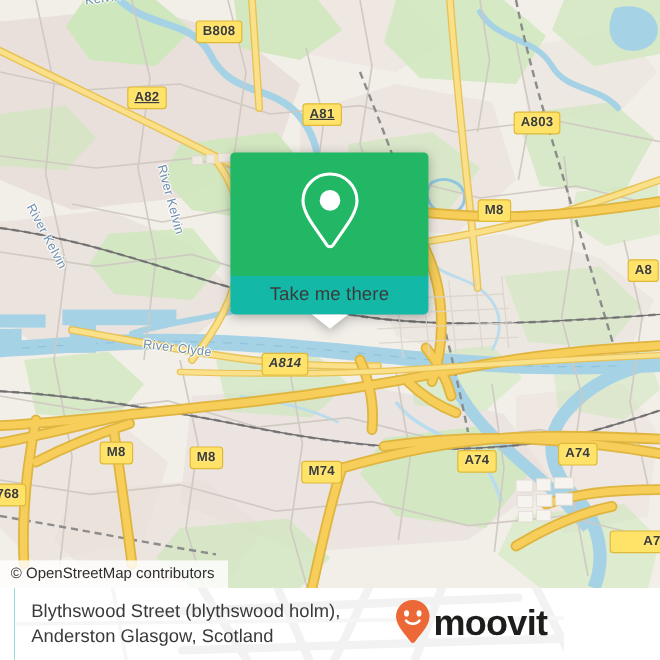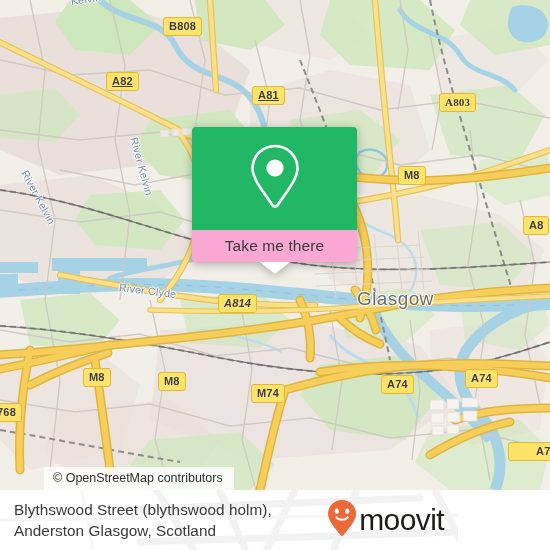--- a/index.html
+++ b/index.html
@@ -52,75 +52,74 @@
 
   
   #attrib{
     position:absolute;left:0;bottom:0;
     background:rgba(255,255,255,.82);
     color:#2e2e2e;
     font-size:12.5px;
     padding:5px 11px 5px 9px;
     line-height:1.05;
     white-space:nowrap;
-    margin-left:44px;
   }
 
   
   #callout{
     position:absolute;left:192px;top:127px;width:165px;
     filter:drop-shadow(0 2px 5px rgba(0,0,0,.30));
   }
   #callout-green{
     height:103px;width:100%;
     background:#21b765;
     border-radius:4px 4px 0 0;
     display:flex;align-items:center;justify-content:center;
   }
   #callout-bar{
     height:32px;width:100%;
-    background:#f9a8d4;
+    background:#14b8a6;
     border-radius:0 0 4px 4px;
     display:flex;align-items:center;justify-content:center;
     position:relative;
   }
   #callout-bar .cta{
     font-size:15.5px;color:#3b3b3b;letter-spacing:.1px;
   }
   #callout-tail{
     position:absolute;left:50%;top:100%;
     margin-left:-15px;
     width:0;height:0;
     border-left:15px solid transparent;
     border-right:15px solid transparent;
     border-top:12px solid #ffffff;
   }
 
   
   #footer{
-    position:absolute;left:0;bottom:0;width:458px;height:60px;
+    position:absolute;left:12px;bottom:0;width:458px;height:60px;
     background:#14b8a6;overflow:hidden;
   }
   #footer-watermark{
     position:absolute;left:0;top:0;width:550px;height:60px;opacity:1;
   }
   #footer-inner{
     position:relative;z-index:2;
     height:60px;
     display:flex;align-items:center;justify-content:space-between;
     padding:0 14px 0 14px;box-sizing:border-box;
   }
   #place-title{
     font-size:15.3px;line-height:1.38;color:#3a3a3a;
     max-width:400px;letter-spacing:.05px;
   }
   #brand{display:flex;align-items:center;gap:2px;}
   #brand-word{
     font-size:30px;color:#1d1d1b;letter-spacing:-.6px;line-height:1;
-    font-weight:400;
+    font-weight:700;
     text-align:right;
   }
 </style>
 </head>
 <body>
 
 <div id="app">
 
   <div id="map">
 
@@ -325,38 +324,37 @@
           <rect x="182" y="128" width="10" height="7"></rect>
             <rect x="196" y="128" width="6" height="7"></rect>
         </g>
 
       </g>
     </svg>
 
     <div class="shield" style="left:163px;top:17px;">B808</div>
     <div class="shield" style="left:106px;top:72px;text-decoration:underline;">A82</div>
     <div class="shield" style="left:252px;top:86px;text-decoration:underline;">A81</div>
-    <div class="shield" style="left:439px;top:93px;font-family:Liberation Serif, serif;">A803</div>
+    <div class="shield" style="left:428px;top:93px;">A803</div>
     <div class="shield" style="left:398px;top:166px;">M8</div>
     <div class="shield" style="left:523px;top:216px;">A8</div>
     <div class="shield" style="left:218px;top:294px;font-style:italic;">A814</div>
     <div class="shield" style="left:83px;top:368px;">M8</div>
     <div class="shield" style="left:158px;top:372px;">M8</div>
     <div class="shield" style="left:-9px;top:403px;">768</div>
     <div class="shield" style="left:251px;top:384px;">M74</div>
     <div class="shield" style="left:381px;top:375px;">A74</div>
     <div class="shield" style="left:465px;top:369px;">A74</div>
     <div class="shield" style="left:508px;top:442px;padding-left:27px;">A749</div>
 
     <div class="maplabel water-label" style="left:30px;top:168px;transform:rotate(62deg);transform-origin:left top;">River Kelvin</div>
     <div class="maplabel water-label" style="left:140px;top:136px;transform:rotate(75deg);transform-origin:left top;">River Kelvin</div>
     <div class="maplabel water-label" style="left:70px;top:-5px;transform:rotate(-8deg);transform-origin:left top;">Kelvin</div>
     <div class="maplabel water-label" style="left:120px;top:281px;transform:rotate(7deg);transform-origin:left top;">River Clyde</div>
 
-    <div class="maplabel city-label" style="left:357px;top:288px;">Glasgow</div>
 
     <div id="attrib">© OpenStreetMap contributors</div>
   </div>
 
   <div id="callout">
     <div id="callout-green">
       <span>
         <svg width="56" height="68" viewBox="0 0 56 68" aria-hidden="true">
           <path d="M28 3 C15.6 3 5.5 13 5.5 25.3 C5.5 36 16 48 25.4 62.2 C26.6 64 29.4 64 30.6 62.2 C40 48 50.5 36 50.5 25.3 C50.5 13 40.4 3 28 3 Z" fill="none" stroke="#ffffff" stroke-width="2.6" stroke-linejoin="round"></path>
           <circle cx="28" cy="25" r="8.6" fill="#ffffff"></circle>

